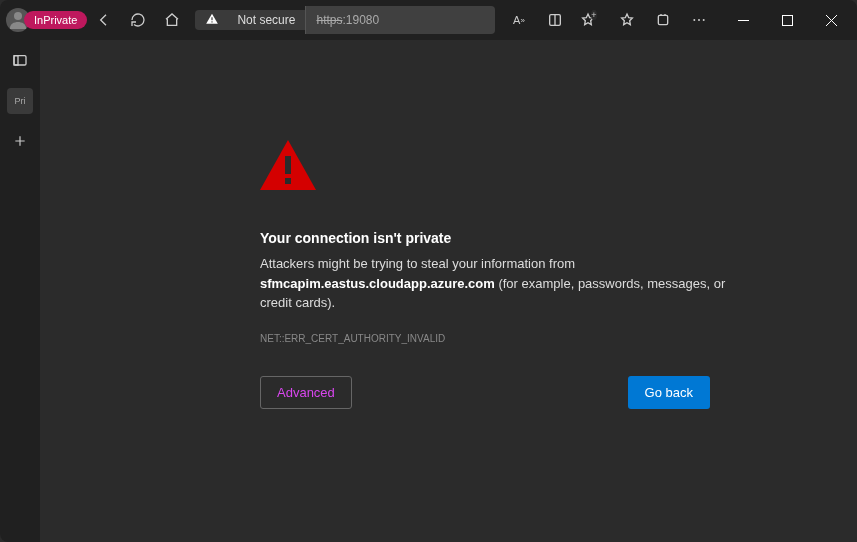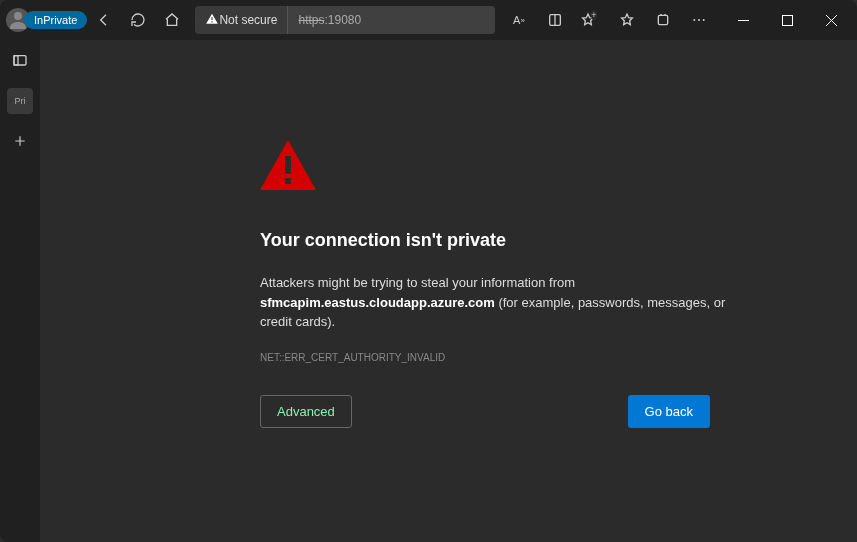--- a/index.html
+++ b/index.html
@@ -27,44 +27,44 @@
       gap: 0;
     }
     .avatar {
       width: 24px; height: 24px;
       border-radius: 50%;
       background: #555;
       display: flex; align-items: center; justify-content: center;
       margin-left: 2px;
     }
     .inprivate-pill {
-      background: #0369a1;
+      background: #be185d;
       color: #fff;
       font-size: 11px;
       padding: 3px 10px;
       border-radius: 12px;
       margin-left: -6px;
       z-index: 1;
     }
     .nav-btn {
       width: 34px; height: 34px;
       display: flex; align-items: center; justify-content: center;
       color: #ccc;
       cursor: pointer;
     }
     .nav-btn svg { width: 16px; height: 16px; }
     .security-chip {
       display: flex; align-items: center;
       background: #3a3a3a;
       border-radius: 4px 0 0 4px;
       padding: 0 10px;
-      height: 28px;
+      height: 20px;
       color: #ddd;
       font-size: 12px;
-      gap: 0;
+      gap: 18px;
     }
     .addressbar {
       flex: 1;
       display: flex;
       align-items: center;
       margin: 0 6px;
     }
     .url-field {
       flex: 1;
       background: #404040;
@@ -134,23 +134,23 @@
     .page {
       flex: 1;
       background: #2b2b2b;
       position: relative;
       padding: 100px 0 0 220px;
     }
     .warn-tri {
       margin-bottom: 36px;
     }
     .headline {
-      font-size: 18px;
+      font-size: 14px;
       font-weight: 600;
-      margin-bottom: 22px;
+      margin-bottom: 8px;
     }
     .body-text {
       font-size: 13px;
       color: #ddd;
       line-height: 1.5;
       max-width: 480px;
       margin-bottom: 20px;
     }
     .body-text .domain { color: #fff; font-weight: 600; }
     .err-code {
@@ -166,21 +166,21 @@
     .btn {
       padding: 8px 16px;
       font-size: 13px;
       border-radius: 3px;
       cursor: pointer;
       border: 1px solid transparent;
     }
     .btn-secondary {
       background: transparent;
       border: 1px solid #666;
-      color: #86efac;
+      color: #d946ef;
     }
     .btn-primary {
       background: #0078d4;
       color: #fff;
     }
   </style>
 </head>
 <body>
 
 <div class="titlebar">

